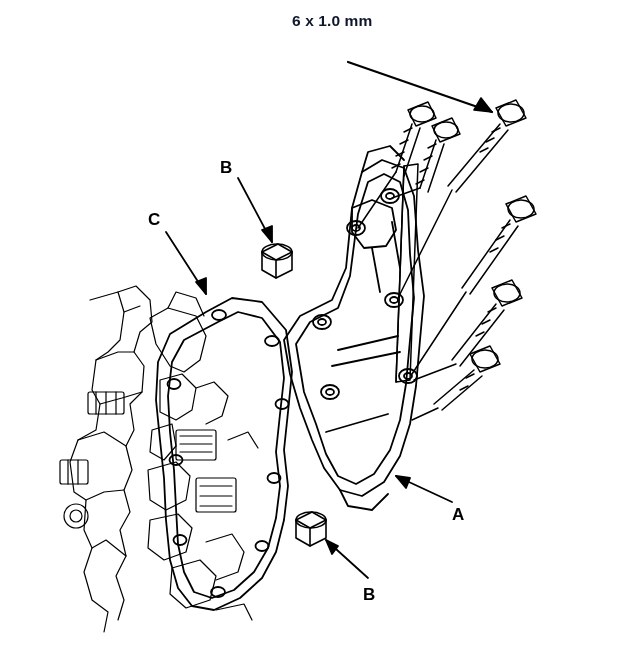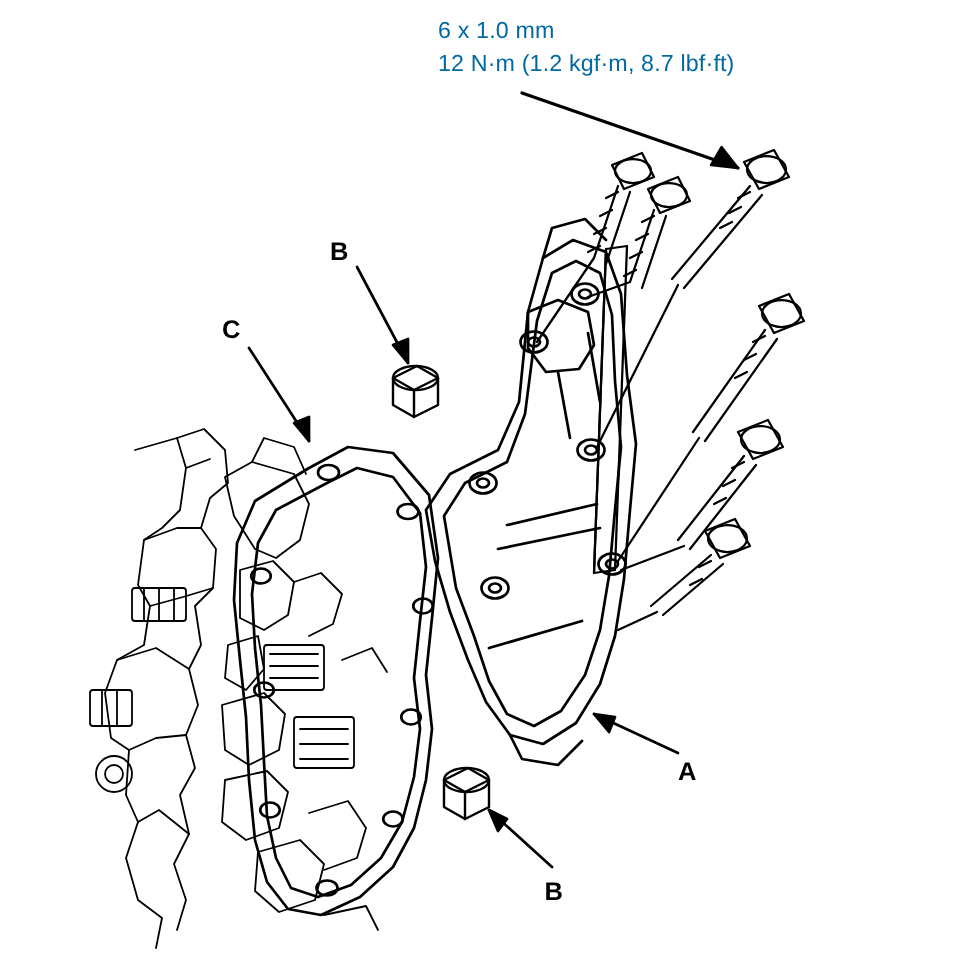--- a/index.html
+++ b/index.html
@@ -18,23 +18,23 @@
   #diagram-svg {
     position: absolute;
     left: 0;
     top: 0;
     width: 640px;
     height: 652px;
   }
   .spec-text {
     position: absolute;
     font-family: "Liberation Sans", sans-serif;
-    font-weight: normal;
+    font-weight: bold;
     font-size: 15.5px;
-    color: #0369a1;
+    color: #0f172a;
     white-space: nowrap;
     letter-spacing: 0.1px;
   }
   #spec-line-1 { left: 292px; top: 12px; }
   #spec-line-2 { left: 292px; top: 34px; }
   .callout-label {
     position: absolute;
     font-family: "Liberation Sans", sans-serif;
     font-weight: bold;
     font-size: 17px;
@@ -219,20 +219,19 @@
       </g>
       <g stroke-width="1.8">
         <path d="M368,578 L326,540"></path>
         <path d="M326,540 L338,546 L332,554 Z" fill="#000000"></path>
       </g>
 
     </g>
   </svg>
 
   <div class="spec-text" id="spec-line-1">6 x 1.0 mm</div>
-  <div class="spec-text" id="spec-line-2">12 N·m (1.2 kgf·m, 8.7 lbf·ft)</div>
 
   <div class="callout-label" id="label-b-top">B</div>
   <div class="callout-label" id="label-c">C</div>
   <div class="callout-label" id="label-a">A</div>
   <div class="callout-label" id="label-b-bottom">B</div>
 
 </div>
 
 </body></html>

